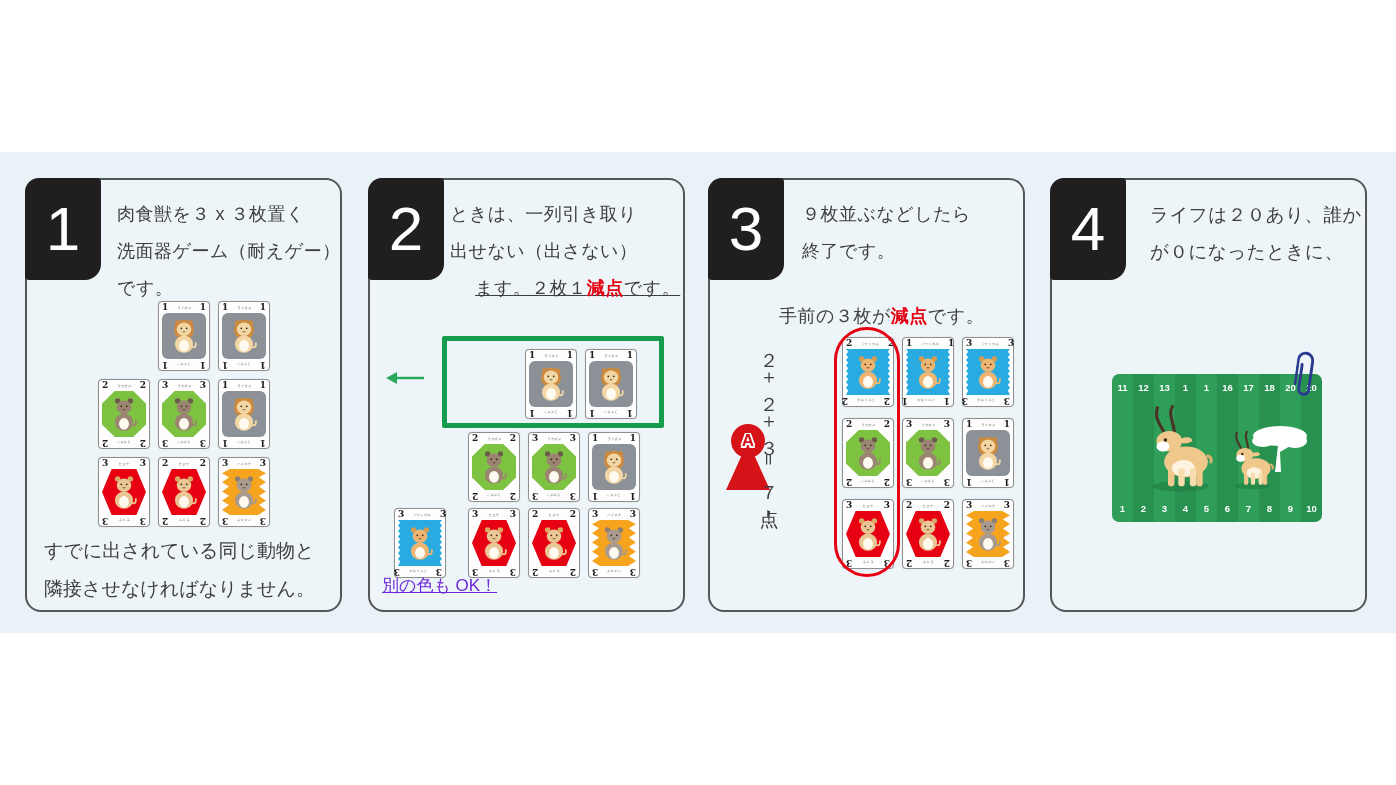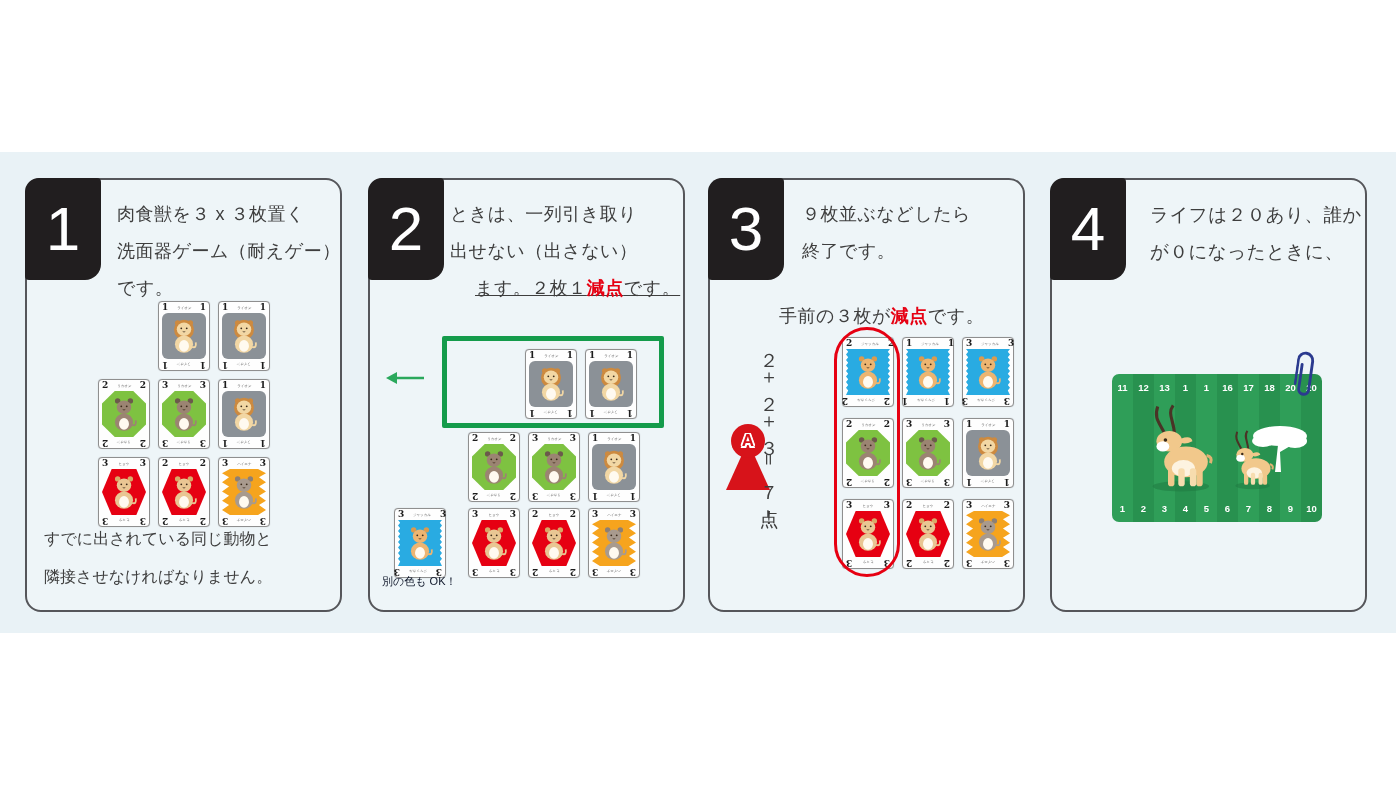--- a/index.html
+++ b/index.html
@@ -7,42 +7,42 @@
   .page{position:relative;width:1396px;height:785px;background:#ffffff;overflow:hidden;}
   .band{position:absolute;left:0;top:152px;width:1396px;height:481px;background:#e9f2f6;}
   .panel{position:absolute;top:26px;width:317px;height:434px;background:#eef5f8;
          border:2px solid #55565a;border-radius:16px;box-sizing:border-box;}
   .p1{left:25px;}.p2{left:368px;}.p3{left:708px;}.p4{left:1050px;}
   .numbox{position:absolute;left:-2px;top:-2px;width:76px;height:102px;background:#211e1f;
           border-radius:14px 4px 16px 4px;display:flex;align-items:center;justify-content:center;z-index:3;}
   .numbox span{color:#ffffff;font-size:62px;line-height:1;}
   .ptext{position:absolute;font-size:18px;line-height:37px;color:#3e3e3e;letter-spacing:0.5px;white-space:nowrap;z-index:2;}
   .red{color:#e60012;font-weight:bold;}
-  .caption{position:absolute;font-size:16px;line-height:38px;color:#3e3e3e;white-space:nowrap;}
+  .caption{position:absolute;font-size:19px;line-height:38px;color:#3e3e3e;white-space:nowrap;margin-top:12px;}
   
   .cardzone{position:absolute;left:0;top:0;width:100%;height:100%;}
   .card{position:absolute;width:52px;height:70px;background:#fefefe;border:1px solid #8f8f8f;
         border-radius:4px;box-sizing:border-box;display:flex;flex-direction:column;box-shadow:0 0 1px rgba(0,0,0,.25);}
   .crow{height:11px;display:flex;align-items:center;justify-content:space-between;padding:0 3px;flex:0 0 auto;}
   .crow.flip{transform:rotate(180deg);}
   .cn{font-family:"DejaVu Serif",serif;font-weight:bold;font-size:9px;color:#1c1c1c;line-height:1;}
   .cname{font-size:7px;color:#5a5a5a;transform:scale(.5);white-space:nowrap;}
   .cart{flex:1 1 auto;position:relative;margin:0 3px;}
   .cbg{position:absolute;left:0;top:0;right:0;bottom:0;}
   .shape-rounded{border-radius:6px;}
   .shape-octagon{clip-path:polygon(29% 0,71% 0,100% 27%,100% 73%,71% 100%,29% 100%,0 73%,0 27%);}
   .shape-hexagon{clip-path:polygon(22% 0,78% 0,100% 50%,78% 100%,22% 100%,0 50%);}
   .shape-zigzag{clip-path:polygon(18% 0,82% 0,100% 9%,84% 18%,100% 29%,84% 38%,100% 49%,84% 58%,100% 69%,84% 78%,100% 89%,82% 100%,18% 100%,0 89%,16% 78%,0 69%,16% 58%,0 49%,16% 38%,0 29%,16% 18%,0 9%);}
   .shape-stamp{clip-path:polygon(0 0,100% 0,95% 6%,100% 12%,95% 18%,100% 24%,95% 30%,100% 36%,95% 42%,100% 48%,95% 54%,100% 60%,95% 66%,100% 72%,95% 78%,100% 84%,95% 90%,100% 100%,0 100%,5% 90%,0 84%,5% 78%,0 72%,5% 66%,0 60%,5% 54%,0 48%,5% 42%,0 36%,5% 30%,0 24%,5% 18%,0 12%,5% 6%);}
   .animal{position:absolute;left:50%;top:50%;width:34px;height:38px;transform:translate(-50%,-50%);}
   
   .greenbox{position:absolute;left:72px;top:156px;width:222px;height:92px;border:5px solid #149b4b;
             border-radius:2px;box-sizing:border-box;}
   .arrow{position:absolute;left:14px;top:190px;width:40px;height:16px;}
-  .note{position:absolute;left:12px;top:394px;font-size:11px;color:#0f172a;}
+  .note{position:absolute;left:12px;top:394px;font-size:17px;color:#6d28d9;text-decoration:underline;}
   
   .redring{position:absolute;left:124px;top:147px;width:66px;height:250px;border:3.5px solid #e60012;
            border-radius:34px;box-sizing:border-box;z-index:4;}
   .vscore{position:absolute;left:46px;top:160px;height:248px;writing-mode:vertical-rl;
           font-size:19px;letter-spacing:3px;color:#3e3e3e;}
   .pawn{position:absolute;left:16px;top:244px;width:44px;height:70px;}
   .pawn-head{position:absolute;left:5px;top:0;width:34px;height:34px;border-radius:50%;background:#d7131a;
              display:flex;align-items:center;justify-content:center;}
   .pawn-head span{font-size:17px;font-weight:bold;color:#d7131a;
      text-shadow:-1.5px -1.5px 0 #fff,1.5px -1.5px 0 #fff,-1.5px 1.5px 0 #fff,1.5px 1.5px 0 #fff,0 1.5px 0 #fff,0 -1.5px 0 #fff,1.5px 0 0 #fff,-1.5px 0 0 #fff;}

